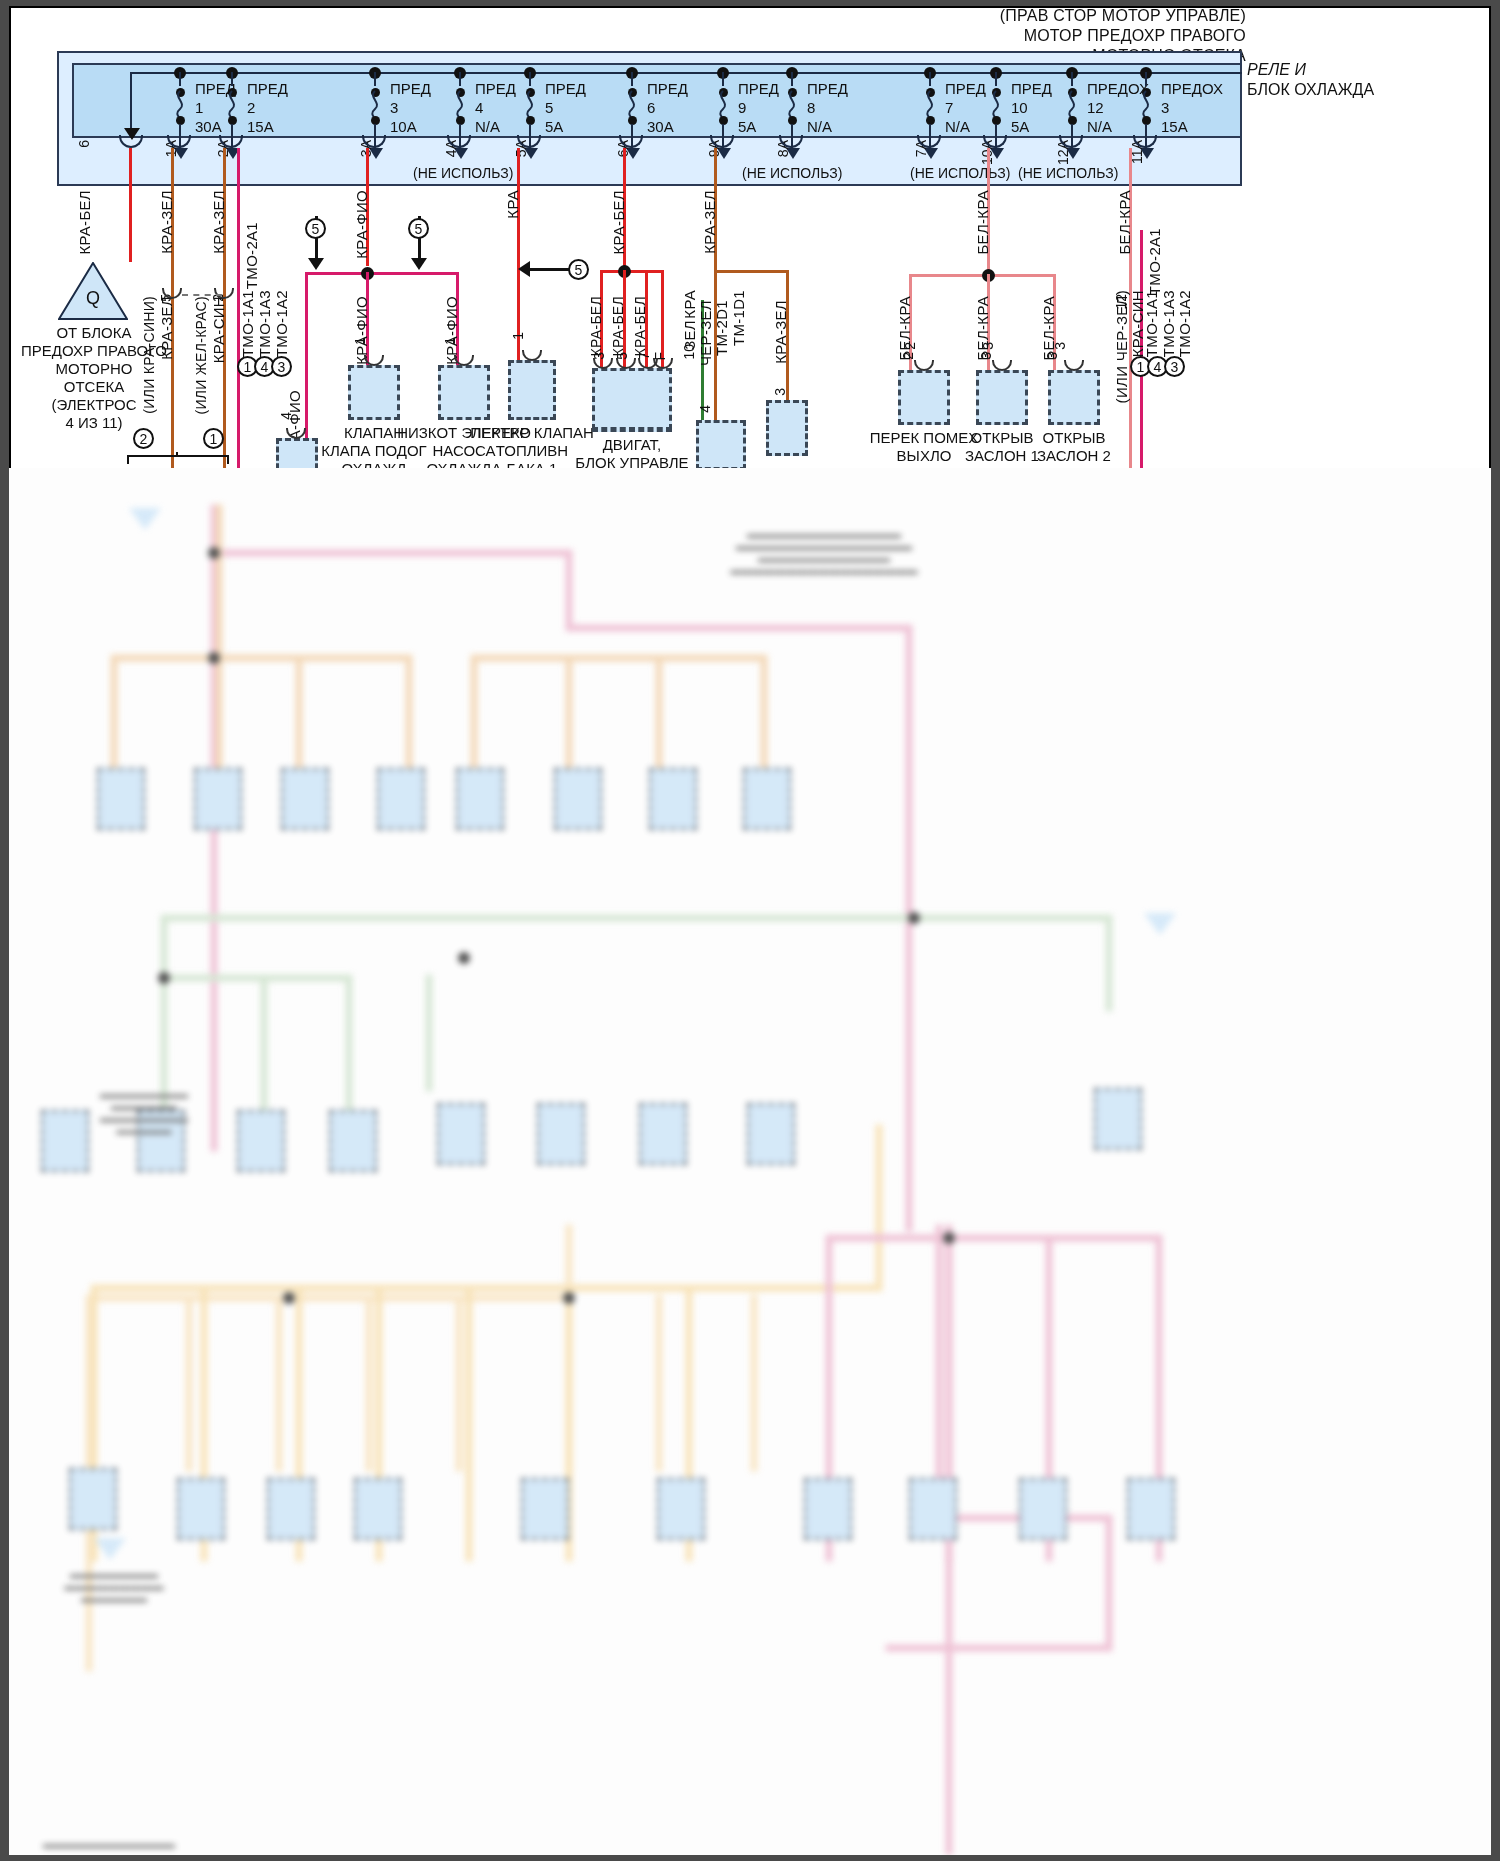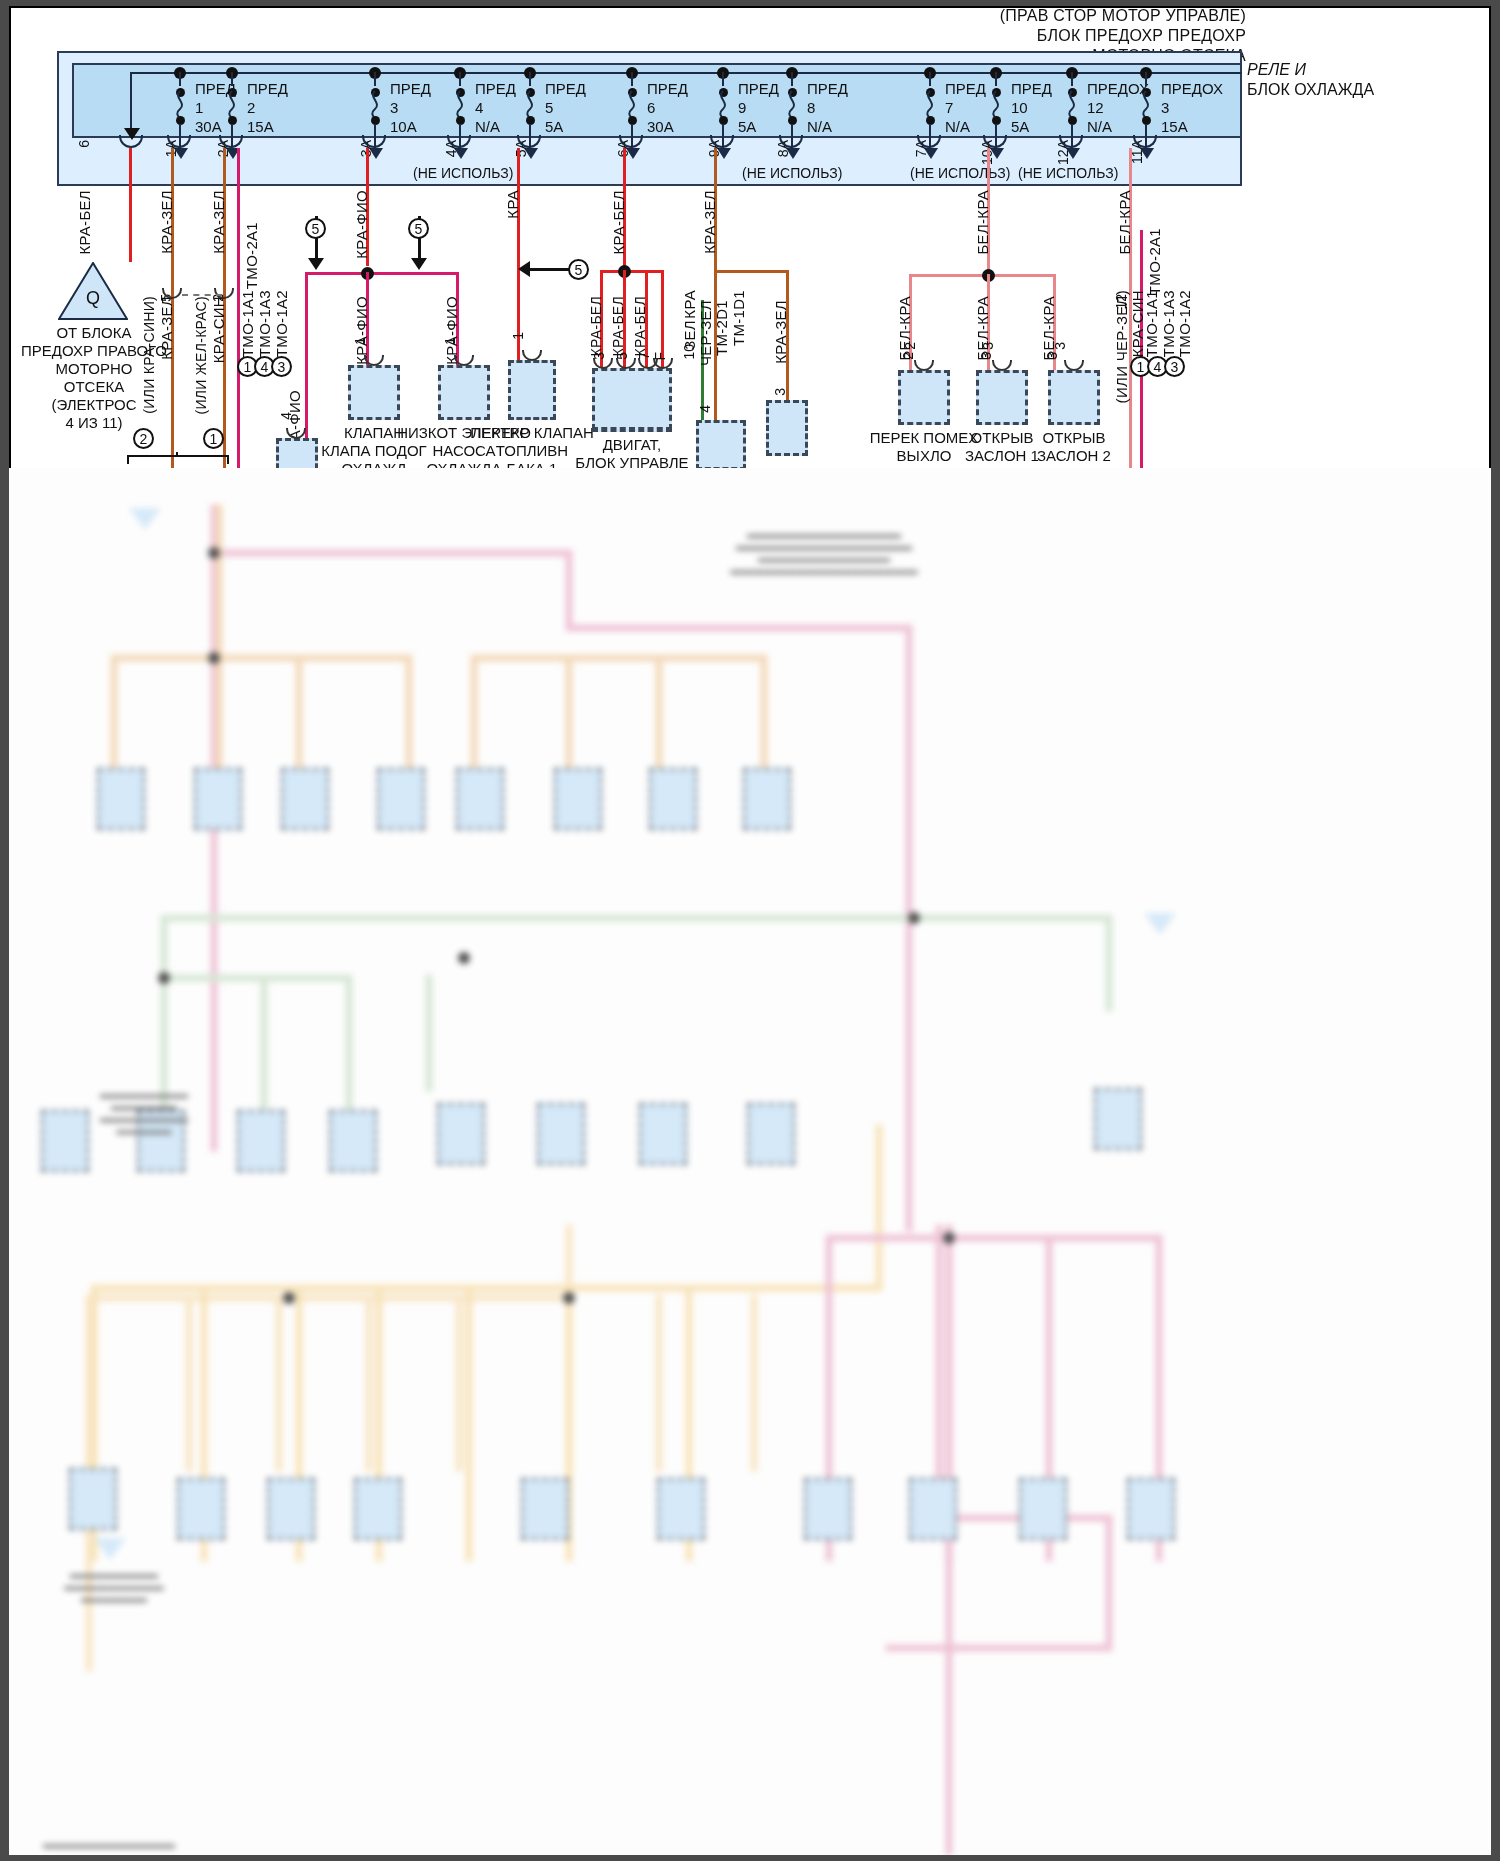--- a/index.html
+++ b/index.html
@@ -87,21 +87,21 @@
 
 <div id="page">
 
   <div id="frame-left"></div>
   <div id="frame-right"></div>
   <div id="frame-top"></div>
   <div id="frame-bot"></div>
   <div id="inner-border"></div>
 
   <div class="hdr" style="left:940px;top:6px;width:306px;">(ПРАВ СТОР МОТОР УПРАВЛЕ)</div>
-  <div class="hdr" style="left:940px;top:26px;width:306px;">БЛОК ПРЕДОХР ПРЕДОХР</div>
+  <div class="hdr" style="left:940px;top:26px;width:306px;">МОТОР ПРЕДОХР ПРАВОГО</div>
   <div class="hdr" style="left:940px;top:46px;width:306px;">МОТОРНО ОТСЕКА</div>
 
   <div id="fusebox-outer"></div>
   <div id="fusebox-inner"></div>
   <div id="busbar"></div>
   <div id="busbar-drop"></div>
   <div class="arrowdown" style="left:124px;top:128px;"></div>
 
   <div style="position:absolute;left:1247px;top:61px;font-size:16px;font-style:italic;">РЕЛЕ И</div>
   <div style="position:absolute;left:1247px;top:81px;font-size:16px;">БЛОК ОХЛАЖДА</div>

